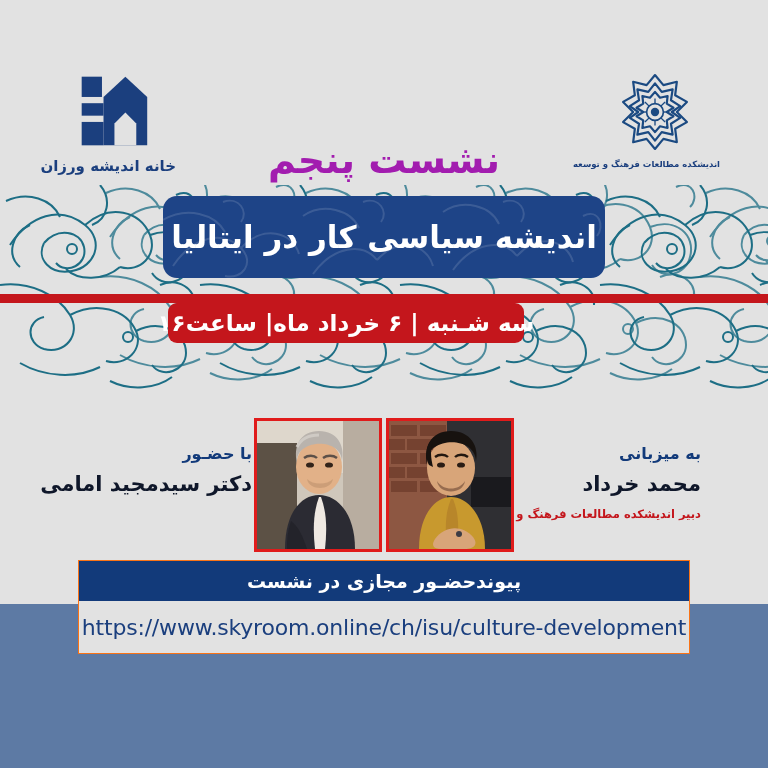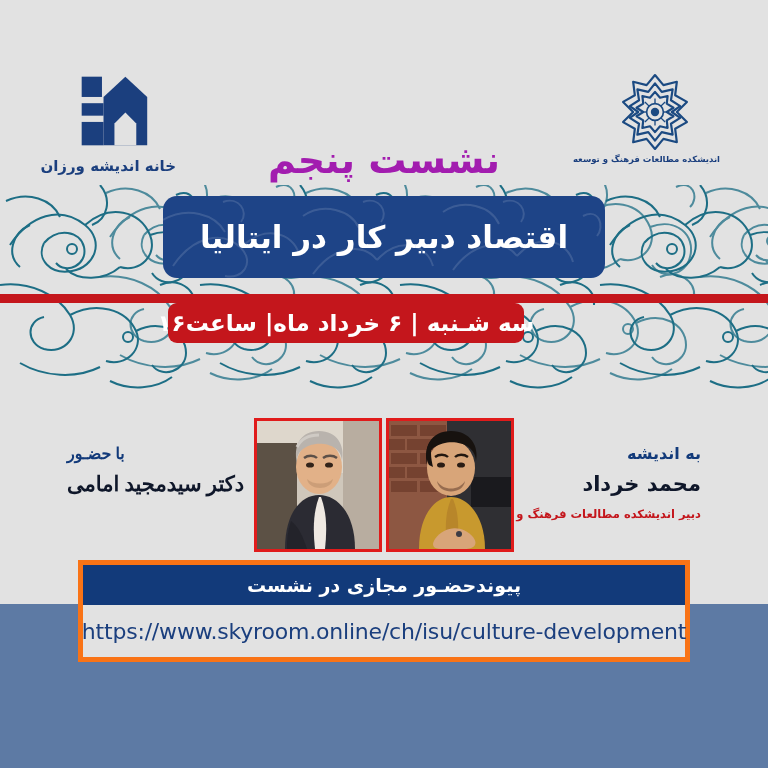--- a/index.html
+++ b/index.html
@@ -28,21 +28,21 @@
   .logo-left .mark svg{display:block;width:100%;height:100%;}
   .logo-left .cap{
     margin-top:7px;font-size:15px;font-weight:bold;color:#1b3f7e;
     letter-spacing:-.5px;white-space:nowrap;
   }
 
   .logo-right{position:absolute;right:48px;top:70px;width:130px;text-align:center;}
   .logo-right .mark{width:84px;height:84px;margin:0 auto;}
   .logo-right .mark svg{display:block;width:100%;height:100%;}
   .logo-right .cap{
-    font-size:8.5px;font-weight:bold;color:#1b3f7e;
+    margin-top:5px;font-size:8.5px;font-weight:bold;color:#1b3f7e;
     white-space:nowrap;
   }
 
   
   .session-label{
     position:absolute;left:0;right:0;top:138px;text-align:center;
     font-size:38px;font-weight:bold;color:#a21caf;letter-spacing:-1px;
   }
 
   
@@ -84,34 +84,34 @@
   }
   .photo{
     width:122px;height:128px;border:3px solid #e01b1b;
     background:#888;overflow:hidden;position:relative;flex:0 0 auto;
     margin:0 2px;
   }
   .photo svg{display:block;width:100%;height:100%;}
 
   .sp-text{width:185px;padding-top:26px;flex:0 0 auto;}
   .sp-text.host{text-align:right;padding-right:10px;}
-  .sp-text.guest{text-align:left;padding-left:10px;font-family:Liberation Serif, serif;}
+  .sp-text.guest{text-align:right;padding-left:10px;}
   .sp-role{font-size:16px;font-weight:bold;color:#123a7a;letter-spacing:-.3px;}
   .sp-name{font-size:21px;font-weight:bold;color:#0f172a;margin-top:9px;letter-spacing:-.5px;white-space:nowrap;}
   .sp-sub{font-size:11.5px;font-weight:bold;color:#c4161c;margin-top:11px;letter-spacing:-.2px;white-space:nowrap;}
 
   
   .footer-band{
     position:absolute;left:0;right:0;top:604px;bottom:0;background:#5d7aa4;
   }
 
   
   .link-block{
     position:absolute;left:78px;top:560px;width:612px;
-    border:5px solid #f97316;box-sizing:border-box;background:#e2e2e2;text-align:center;
+    border:1px solid #f97316;box-sizing:border-box;background:#e2e2e2;text-align:center;
   }
   .link-head{
     background:#123a7a;height:40px;display:flex;align-items:center;justify-content:center;
   }
   .link-head .txt{
     font-size:19px;font-weight:bold;color:#fff;letter-spacing:-.3px;white-space:nowrap;
   }
   .link-url{
     height:52px;display:flex;align-items:center;justify-content:center;
     direction:ltr;
@@ -217,33 +217,33 @@
           <path d="M290 74 C310 46 340 42 354 60"></path>
           <path d="M354 60 C376 36 404 44 410 66"></path>
           <path d="M280 16 C300 2 328 10 336 28"></path>
           <path d="M420 20 C436 12 442 30 434 40"></path>
           <path d="M60 6 C76 0 86 16 78 26"></path>
           <path d="M200 6 C216 0 226 16 218 26"></path>
           <path d="M340 6 C356 0 366 16 358 26"></path>
         </g>
       </svg>
     </div>
-    <div class="txt">اقتصاد دبیر کار در ایتالیا</div>
+    <div class="txt">اندیشه سیاسی کار در ایتالیا</div>
   </div>
 
   <div class="red-rule"></div>
 
   <div class="date-chip">
     <div class="txt">سه شـنبه  |  ۶ خرداد ماه|  ساعت۱۶</div>
   </div>
 
   <div class="speakers">
 
     <div class="sp-text host">
-      <div class="sp-role">به اندیشه</div>
+      <div class="sp-role">به میزبانی</div>
       <div class="sp-name">محمد خرداد</div>
       <div class="sp-sub">دبیر اندیشکده مطالعات فرهنگ و توسعه</div>
     </div>
 
     <div class="photo">
       <svg viewBox="0 0 122 128" preserveAspectRatio="xMidYMid slice" aria-hidden="true">
         <rect width="122" height="128" fill="#7d4a36"></rect>
         <g fill="#8d5742">
           <rect x="0" y="0" width="60" height="128"></rect>
         </g>

